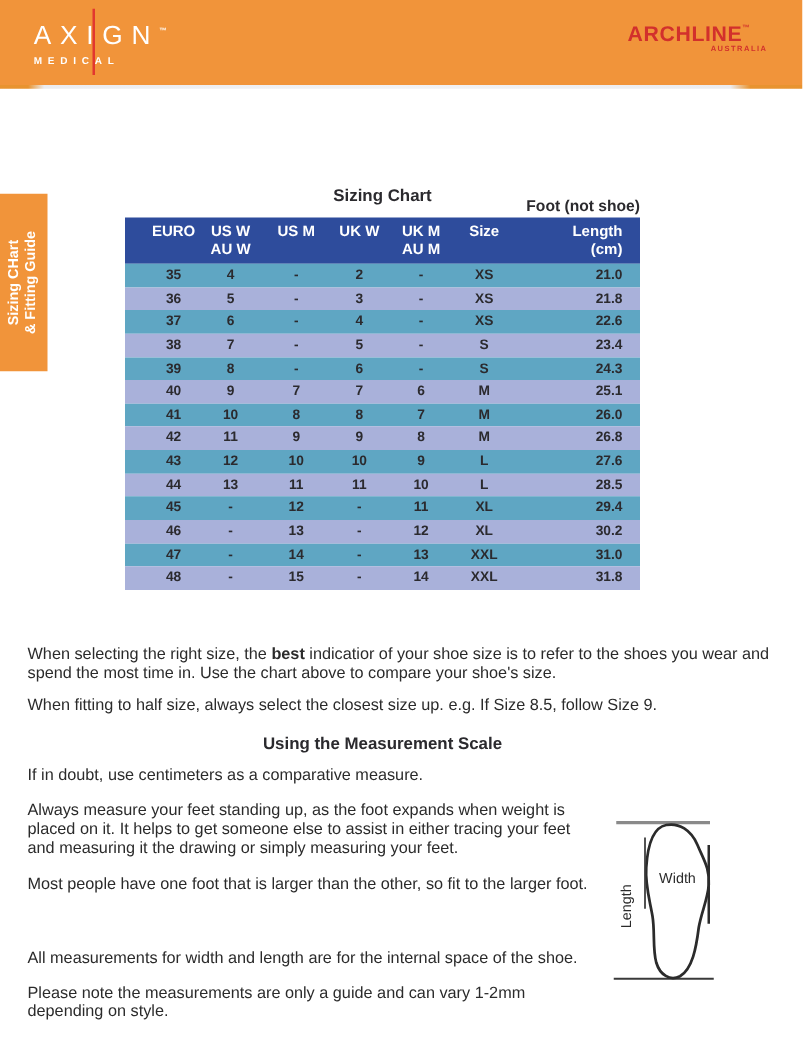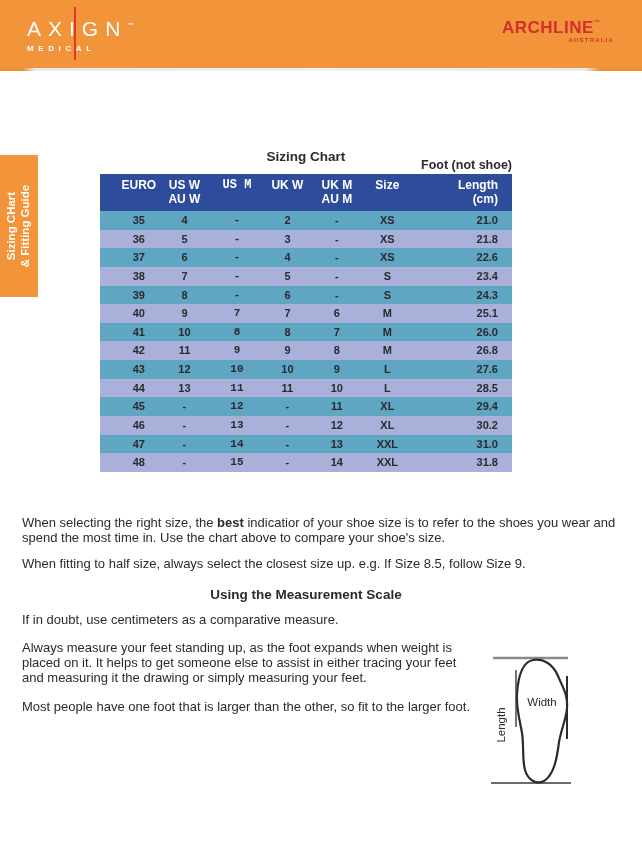--- a/index.html
+++ b/index.html
@@ -31,21 +31,21 @@
   .foot-note { position:absolute; left:100px; top:158px; width:412px; text-align:right; font-size:12.5px; font-weight:bold; }
   .table { position:absolute; left:100px; top:174px; width:412px; }
   .trow { display:flex; width:100%; }
   .thead { background:var(--header-blue,#2E4C9C); color:#fff; height:37px; }
   .thead .tcell { font-size:12px; font-weight:bold; line-height:14px; padding-top:4px; }
   .tdata { height:18.65px; }
   .tdata .tcell { font-size:11px; font-weight:bold; line-height:18.65px; }
   .teal { background:var(--row-teal,#5FA6C3); }
   .peri { background:var(--row-periwinkle,#A9B1DA); }
   .tcell { text-align:center; overflow:hidden; }
-  .c0{width:14%;padding-left:20px;} .c1{width:13%;} .c2{width:12.5%;font-family:Liberation Mono, monospace;} .c3{width:12%;} .c4{width:12%;} .c5{width:12.5%;}
+  .c0{width:14%;padding-left:20px;} .c1{width:13%;} .c2{width:12.5%;} .c3{width:12%;} .c4{width:12%;} .c5{width:12.5%;}
   .c6{width:24%; text-align:right; padding-right:14px;}
 
   
   .h2 { position:absolute; left:0; width:612px; text-align:center; font-size:13.5px; font-weight:bold; }
   .para { position:absolute; left:22px; font-size:13px; line-height:15px; color:#2B2B2B; }
 
   
   .diagram { position:absolute; left:483px; top:645px; width:165px; height:150px; }
 </style>
 </head>
@@ -213,20 +213,22 @@
       </div>
     </div>
 
   <div class="para" style="top:515px; width:600px;"><span>When selecting the right size, the </span><b>best</b><span> indicatior of your shoe size is to refer to the shoes you wear and spend the most time in. Use the chart above to compare your shoe's size.</span></div>
   <div class="para" style="top:556px; width:600px;">When fitting to half size, always select the closest size up. e.g. If Size 8.5, follow Size 9.</div>
 
   <div class="h2" style="top:587px;">Using the Measurement Scale</div>
   <div class="para" style="top:612px; width:600px;">If in doubt, use centimeters as a comparative measure.</div>
   <div class="para" style="top:640px; width:445px;">Always measure your feet standing up, as the foot expands when weight is placed on it. It helps to get someone else to assist in either tracing your feet and measuring it the drawing or simply measuring your feet.</div>
   <div class="para" style="top:699px; width:460px;">Most people have one foot that is larger than the other, so fit to the larger foot.</div>
+  <div class="para" style="top:758px; width:460px;">All measurements for width and length are for the internal space of the shoe.</div>
+  <div class="para" style="top:786px; width:430px;">Please note the measurements are only a guide and can vary 1-2mm depending on style.</div>
 
   <svg class="diagram" viewBox="0 0 165 150" xmlns="http://www.w3.org/2000/svg">
     <line x1="10" y1="13" x2="85" y2="13" stroke="#8a8a8a" stroke-width="2.6"></line>
     <line x1="8" y1="138" x2="88" y2="138" stroke="#3a3a3a" stroke-width="1.6"></line>
     <path d="M 50,15 C 60,13 70,19 75,31 C 80,43 85,50 84,63 C 83,75 78,85 76,97 C 74,113 71,130 61,136 C 53,140 45,135 42,125 C 39,114 41,100 39,88 C 37,76 33,63 34,49 C 35,33 39,17 50,15 Z" fill="#ffffff" stroke="#2b2b2b" stroke-width="2.2" stroke-linejoin="round"></path>
     <line x1="33" y1="25" x2="33" y2="82" stroke="#3a3a3a" stroke-width="1.4"></line>
     <line x1="84" y1="31" x2="84" y2="94" stroke="#2b2b2b" stroke-width="2"></line>
     <text x="59" y="61" text-anchor="middle" font-size="11.5" font-family="Liberation Sans, sans-serif" fill="#2b2b2b">Width</text>
     <text x="22" y="80" text-anchor="middle" font-size="11.5" font-family="Liberation Sans, sans-serif" fill="#2b2b2b" transform="rotate(-90 22 80)">Length</text>
   </svg>

